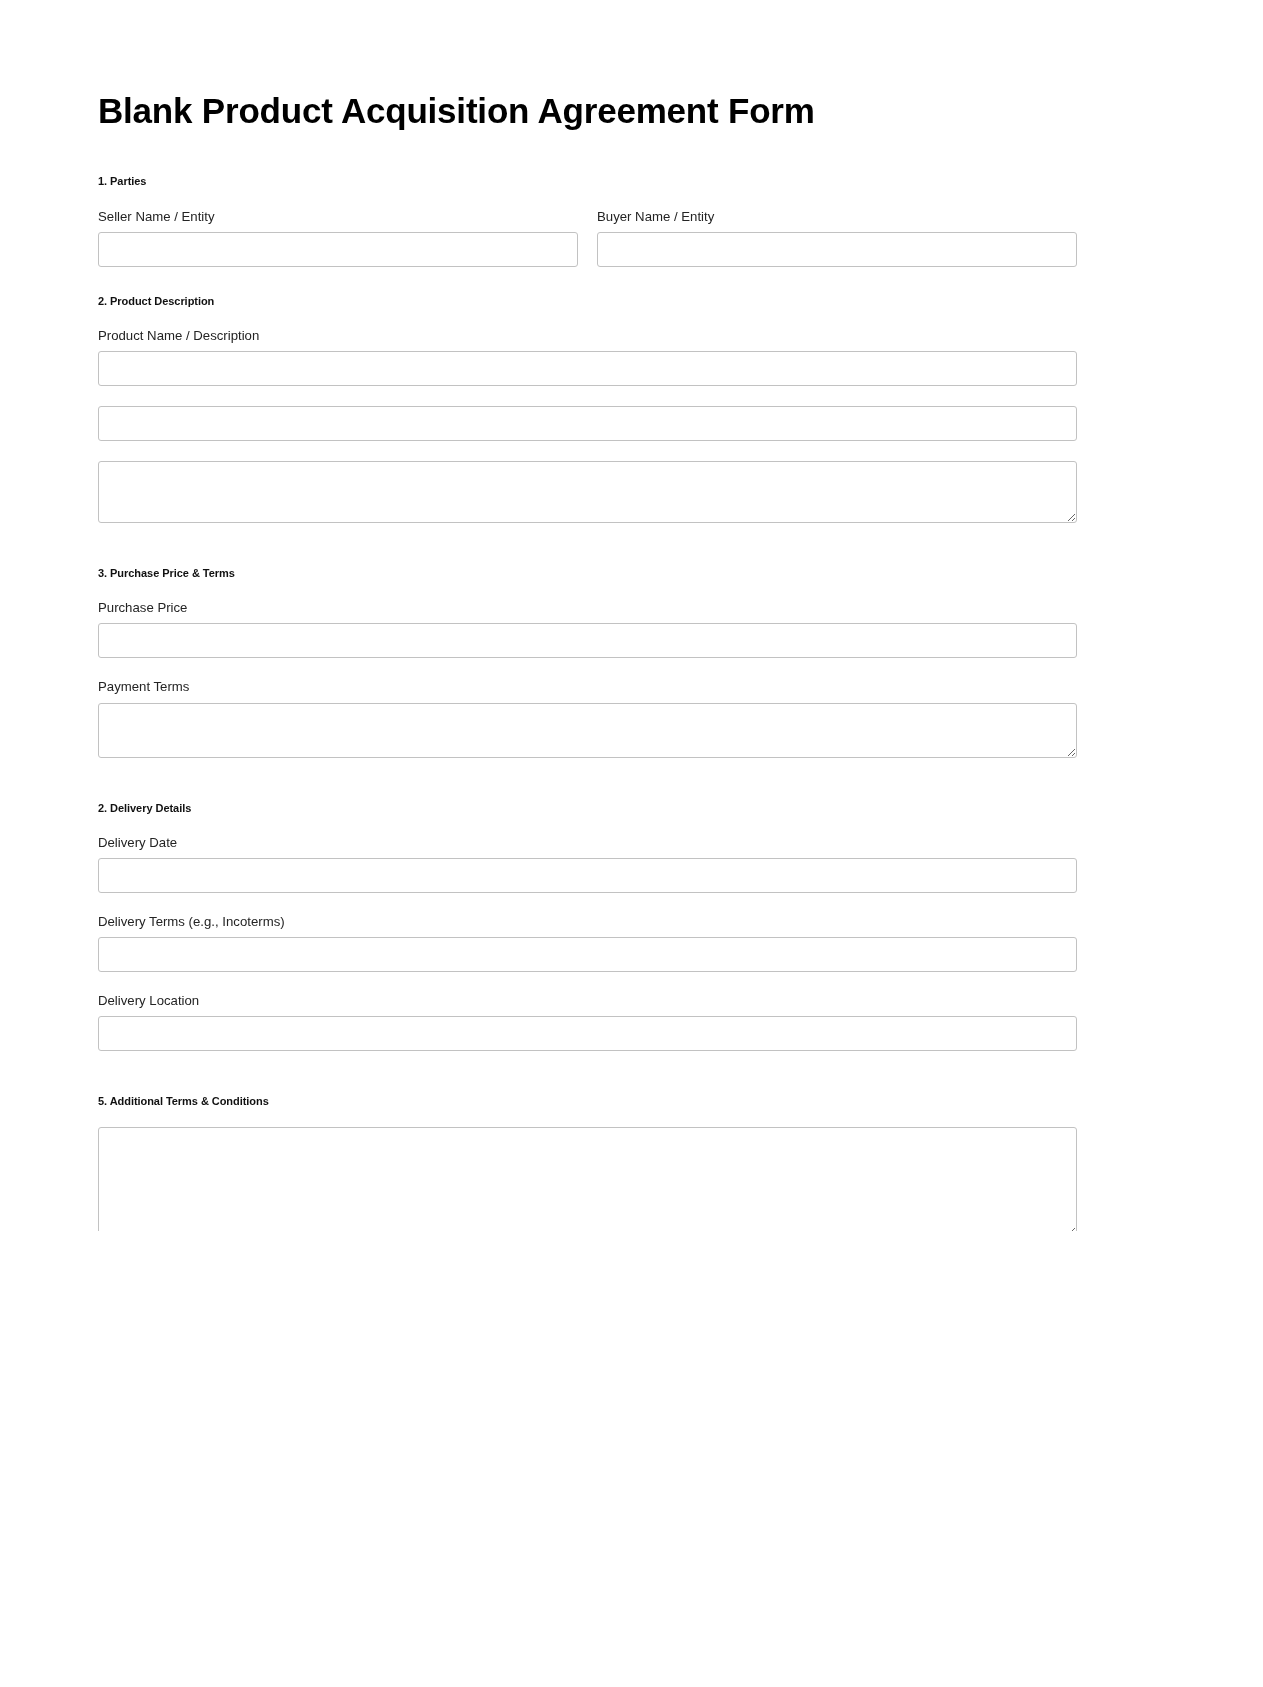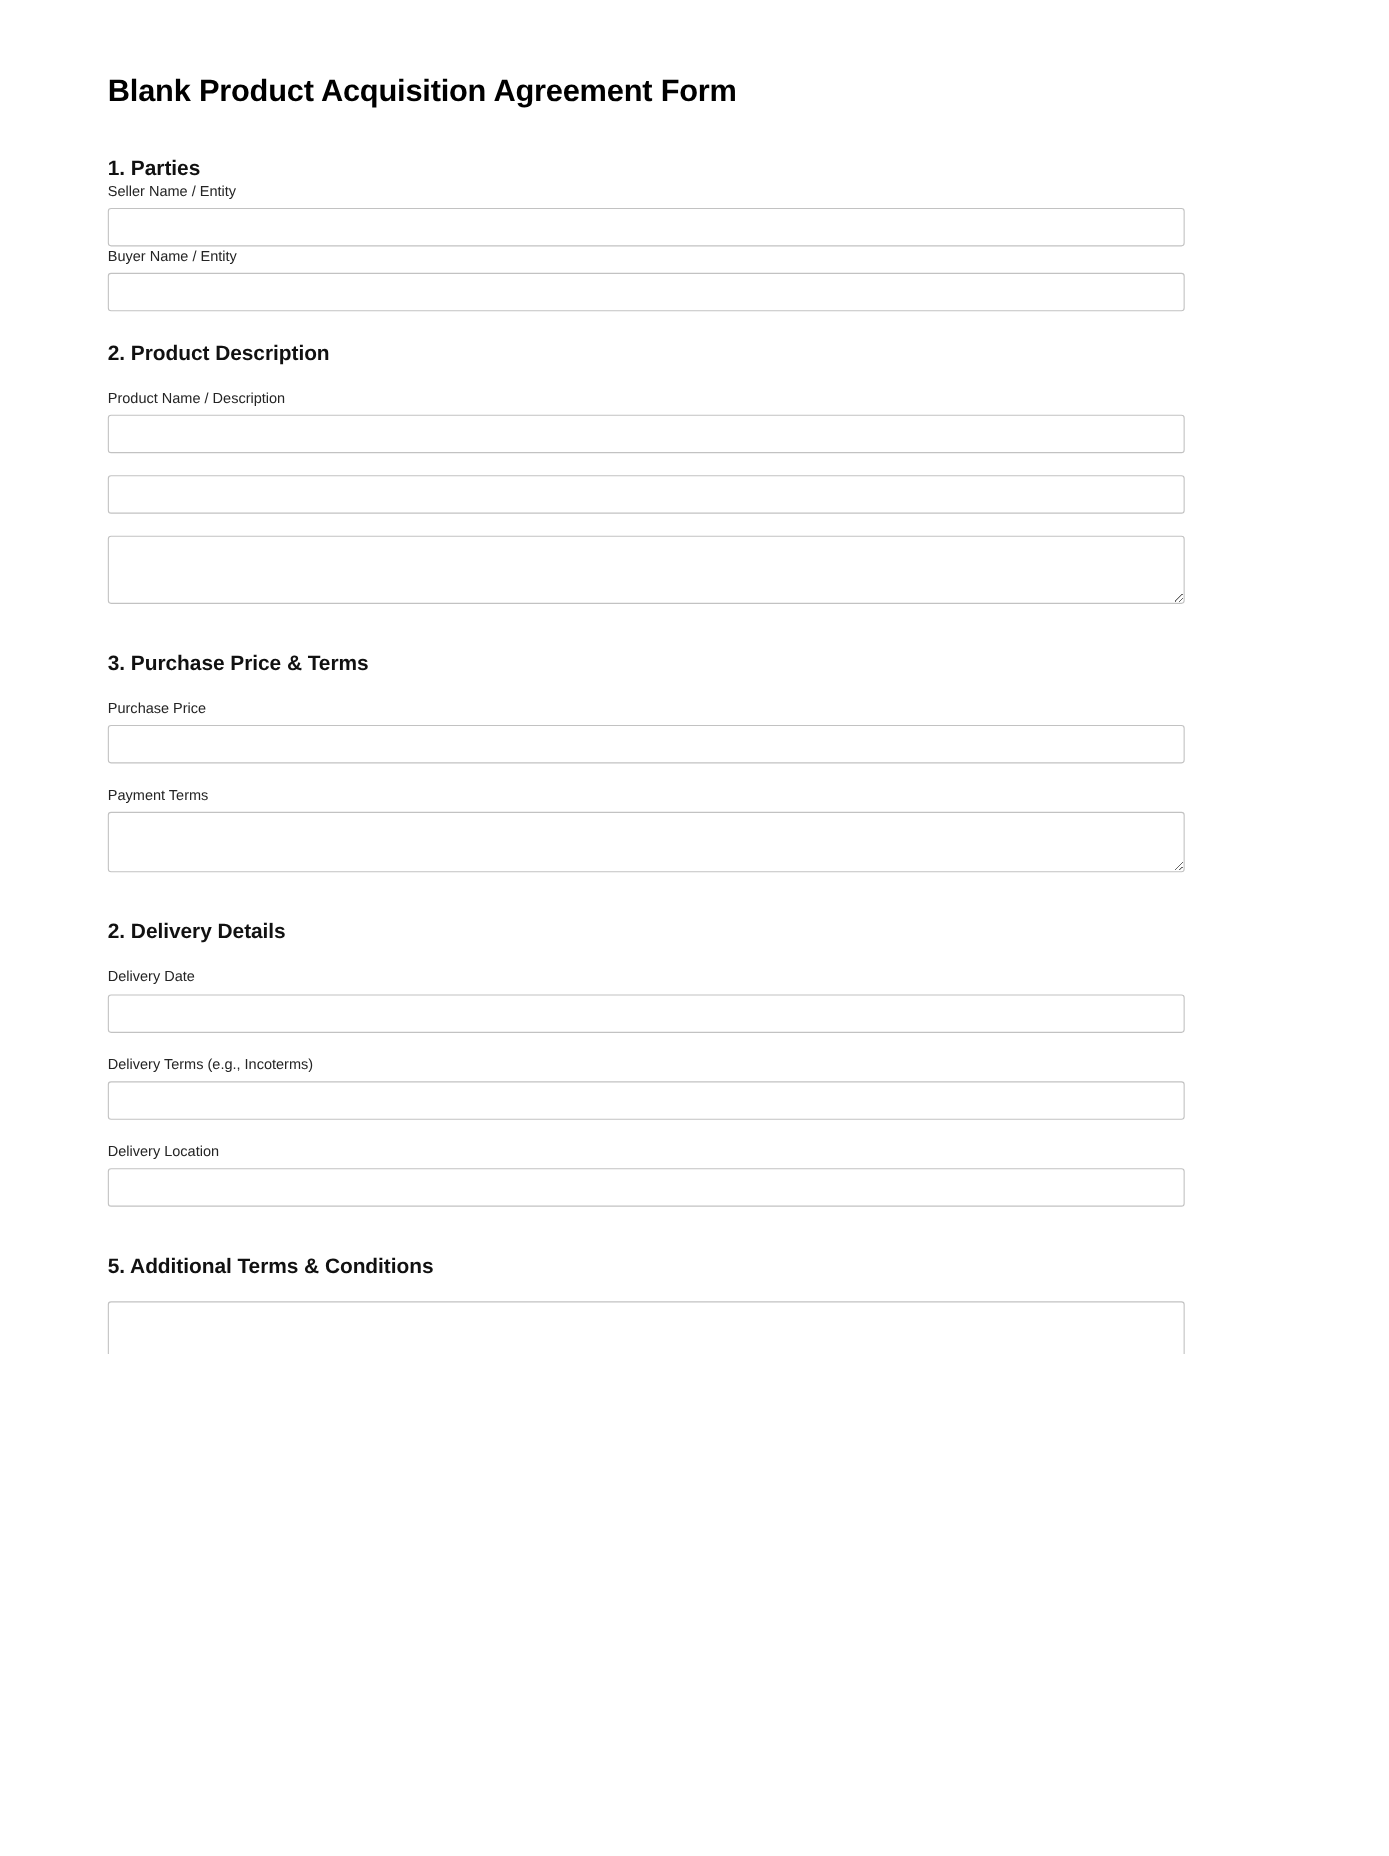--- a/index.html
+++ b/index.html
@@ -27,35 +27,35 @@
   }
 
   .page-inner {
     position: absolute;
     left: 98px;
     top: 0;
     width: 979px;
   }
 
   .form-title {
-    font-size: 28px;
+    font-size: 35px;
     font-weight: bold;
     letter-spacing: -0.2px;
     color: #000000;
     margin: 0;
-    padding-top: 66px;
+    padding-top: 90px;
     line-height: 1.2;
   }
 
   .section {
     margin-top: 0;
   }
 
   .section-heading {
-    font-size: 19px;
+    font-size: 11px;
     font-weight: bold;
     color: #111111;
     margin: 0;
     letter-spacing: -0.05px;
   }
 
   .sec-1 { padding-top: 43px; }
   .sec-2 { padding-top: 28px; }
   .sec-3 { padding-top: 44px; }
   .sec-4 { padding-top: 44px; }
@@ -103,21 +103,22 @@
     outline: none;
     resize: vertical;
     line-height: 1.4;
   }
   .textarea-input.h-spec { height: 62px; }
   .textarea-input.h-pay  { height: 55px; }
   .textarea-input.h-addl { height: 110px; }
 
   .row-two {
     display: flex;
-    flex-direction: column;
+    gap: 19px;
+    margin-top: 21px;
   }
   .row-two .col {
     flex: 1 1 0;
     min-width: 0;
   }
   .row-two .col .field-label { margin-bottom: 7px; }
 </style>
 </head>
 <body>
 

